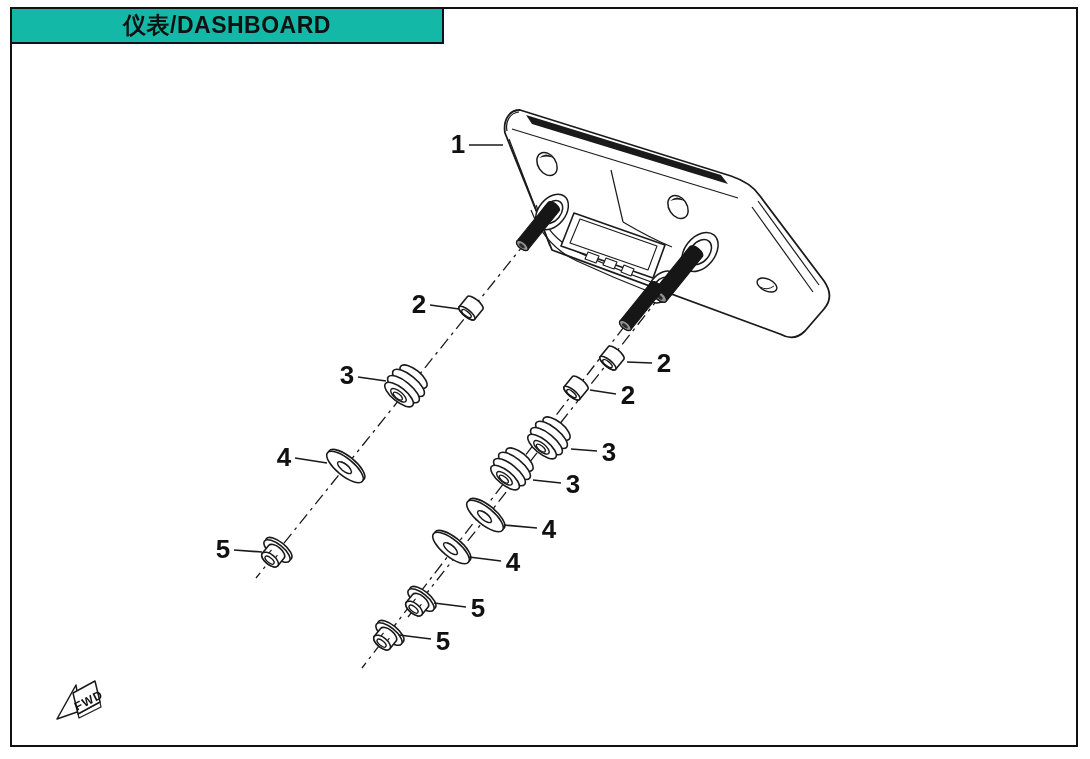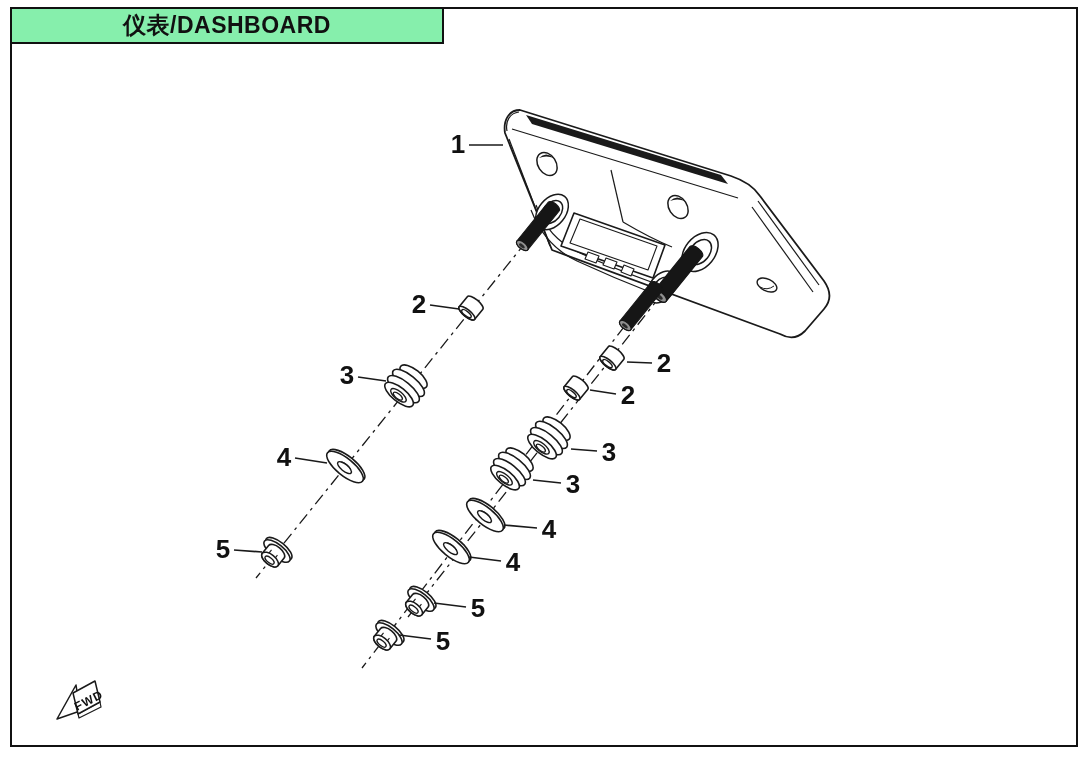--- a/index.html
+++ b/index.html
@@ -1,19 +1,19 @@
 <!DOCTYPE html>
 <html><head>
 <meta charset="utf-8">
 <style>
   html,body{margin:0;padding:0;background:#fff;}
   body{width:1090px;height:759px;position:relative;font-family:"Liberation Sans",sans-serif;}
   .page{position:absolute;left:0;top:0;width:1090px;height:759px;background:#fff;overflow:hidden;}
   .outer-border{position:absolute;left:10px;top:7px;width:1068px;height:740px;border:2px solid #111;box-sizing:border-box;}
-  .title-box{position:absolute;left:10px;top:7px;width:434px;height:37px;border:2px solid #111;box-sizing:border-box;background:#86efac;display:flex;align-items:center;justify-content:center;}
+  .title-box{position:absolute;left:10px;top:7px;width:434px;height:37px;border:2px solid #111;box-sizing:border-box;background:#14b8a6;display:flex;align-items:center;justify-content:center;}
   .title-box span{font-weight:bold;font-size:23px;letter-spacing:0.5px;color:#111;}
   svg{position:absolute;left:0;top:0;}
   svg text.callout{font-family:"Liberation Sans",sans-serif;font-weight:bold;font-size:26px;fill:#111;}
   svg text.fwd{font-family:"Liberation Sans",sans-serif;font-weight:bold;font-size:12px;fill:#111;letter-spacing:1px;}
 </style>
 </head>
 <body>
 
 <div class="page">
 

